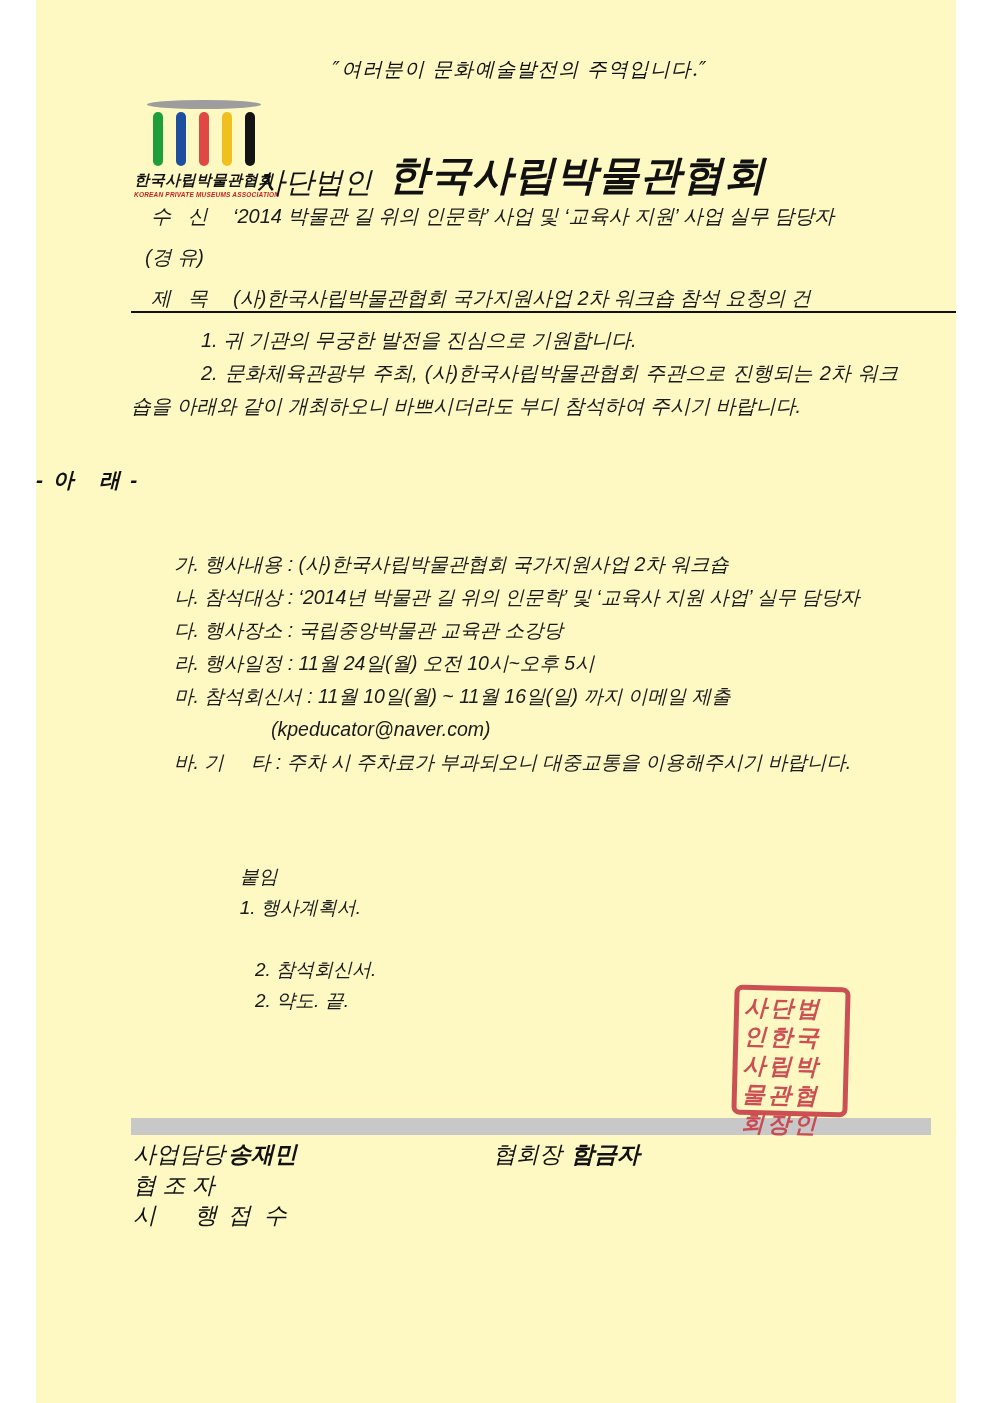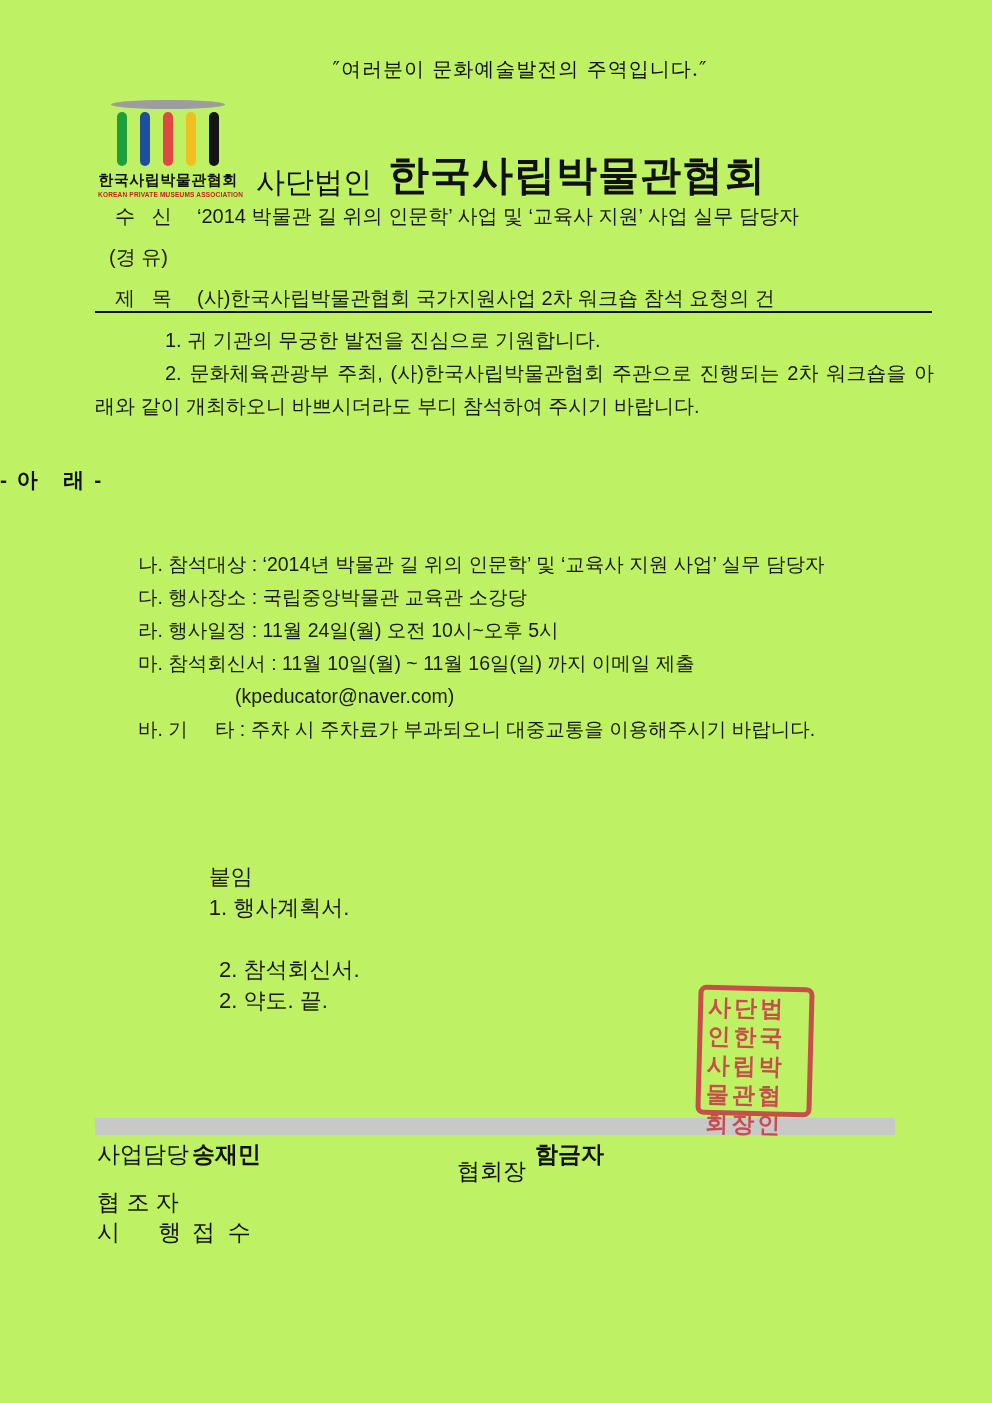--- a/index.html
+++ b/index.html
@@ -1,20 +1,20 @@
 <!DOCTYPE html>
 <html><head>
 <meta charset="utf-8">
 <style>
   * { margin:0; padding:0; box-sizing:border-box; }
   html,body { background:#ffffff; }
   .page {
-    position:relative; width:992px; height:1403px; margin:0 auto;
-    background:#bef264; overflow:hidden;
-    font-family:"Liberation Sans", sans-serif; color:#1a1a1a;
+    position:relative; width:920px; height:1403px; margin:0 auto;
+    background:#fef9c3; overflow:hidden;
+    font-family:"Liberation Sans", sans-serif; color:#1a1a1a;font-style:italic;
   }
   
   .slogan {
     position:absolute; top:56px; left:0; right:0; padding-left:48px;
     text-align:center; font-family:"DejaVu Serif", serif;
     font-size:20px; letter-spacing:1px; color:#111; white-space:pre;
   }
   
   .logo { position:absolute; left:98px; top:100px; width:140px; text-align:center; }
   .logo-roof { width:114px; height:9px; margin:0 auto; background:#9d9d9d; border-radius:50%; }
@@ -42,21 +42,21 @@
   .body-text p { text-indent:70px; text-align:justify; word-break:break-all; }
   .subtitle {
     position:absolute; top:466px; left:0; right:0; 
     font-size:21px; font-weight:bold; letter-spacing:2px; white-space:pre; color:#111;
   }
   
   .details { position:absolute; left:138px; top:548px; right:40px; font-size:19.5px; }
   .details div { line-height:33px; white-space:pre; }
   .details .indent { padding-left:97px; }
   
-  .attach { position:absolute; left:172px; top:830px; font-size:22px; }
+  .attach { position:absolute; left:172px; top:830px; font-size:19px; }
   .attach div { line-height:31px; white-space:pre; }
   .attach .indent { padding-left:47px; }
   .attach-label { display:inline-block; margin-right:8px; }
   
   .signature {
     position:absolute; top:1018px; left:0; right:0; padding-left:20px;
     text-align:center; font-family:"DejaVu Serif", serif;
     font-size:38px; font-weight:bold; letter-spacing:2px; color:#111; z-index:2; white-space:pre;
   }
   .seal {
@@ -68,21 +68,21 @@
     font-family:"DejaVu Serif", serif;
   }
   
   .graybar { position:absolute; left:95px; top:1118px; width:800px; height:17px; background:#c8c8c8; }
   .footer { position:absolute; left:97px; top:1139px; right:40px; font-size:23px; color:#111; }
   .f-row { line-height:30.5px; display:flex; }
   .f-label { display:inline-block; width:95px; white-space:pre; flex:0 0 auto; }
   .f-val { white-space:pre; }
   .f-name { font-weight:bold; white-space:pre; }
   .w265 { display:inline-block; width:265px; flex:0 0 auto; }
-  .w75 { display:inline-block; width:78px; flex:0 0 auto;margin-top:17px; }
+  .w75 { display:inline-block; width:78px; flex:0 0 auto; }
   .w340 { display:inline-block; width:340px; flex:0 0 auto; }
 </style>
 </head>
 <body>
 
 <div class="page">
 
   <div class="slogan">″여러분이 문화예술발전의 주역입니다.″</div>
 
   <div class="logo">
@@ -118,20 +118,21 @@
   <div class="rule"></div>
 
   <div class="body-text">
     <p>1. 귀 기관의 무궁한 발전을 진심으로 기원합니다.</p>
     <p>2. 문화체육관광부 주최, (사)한국사립박물관협회 주관으로 진행되는 2차 워크숍을 아래와 같이 개최하오니 바쁘시더라도 부디 참석하여 주시기 바랍니다.</p>
   </div>
 
   <div class="subtitle">- 아   래 -</div>
 
   <div class="details">
+    <div>가. 행사내용 : (사)한국사립박물관협회 국가지원사업 2차 워크숍</div>
     <div>나. 참석대상 : ‘2014년 박물관 길 위의 인문학’ 및 ‘교육사 지원 사업’ 실무 담당자</div>
     <div>다. 행사장소 : 국립중앙박물관 교육관 소강당</div>
     <div>라. 행사일정 : 11월 24일(월) 오전 10시~오후 5시</div>
     <div>마. 참석회신서 : 11월 10일(월) ~ 11월 16일(일) 까지 이메일 제출</div>
     <div class="indent">(kpeducator@naver.com)</div>
     <div>바. 기     타 : 주차 시 주차료가 부과되오니 대중교통을 이용해주시기 바랍니다.</div>
   </div>
 
   <div class="attach">
     <div>

